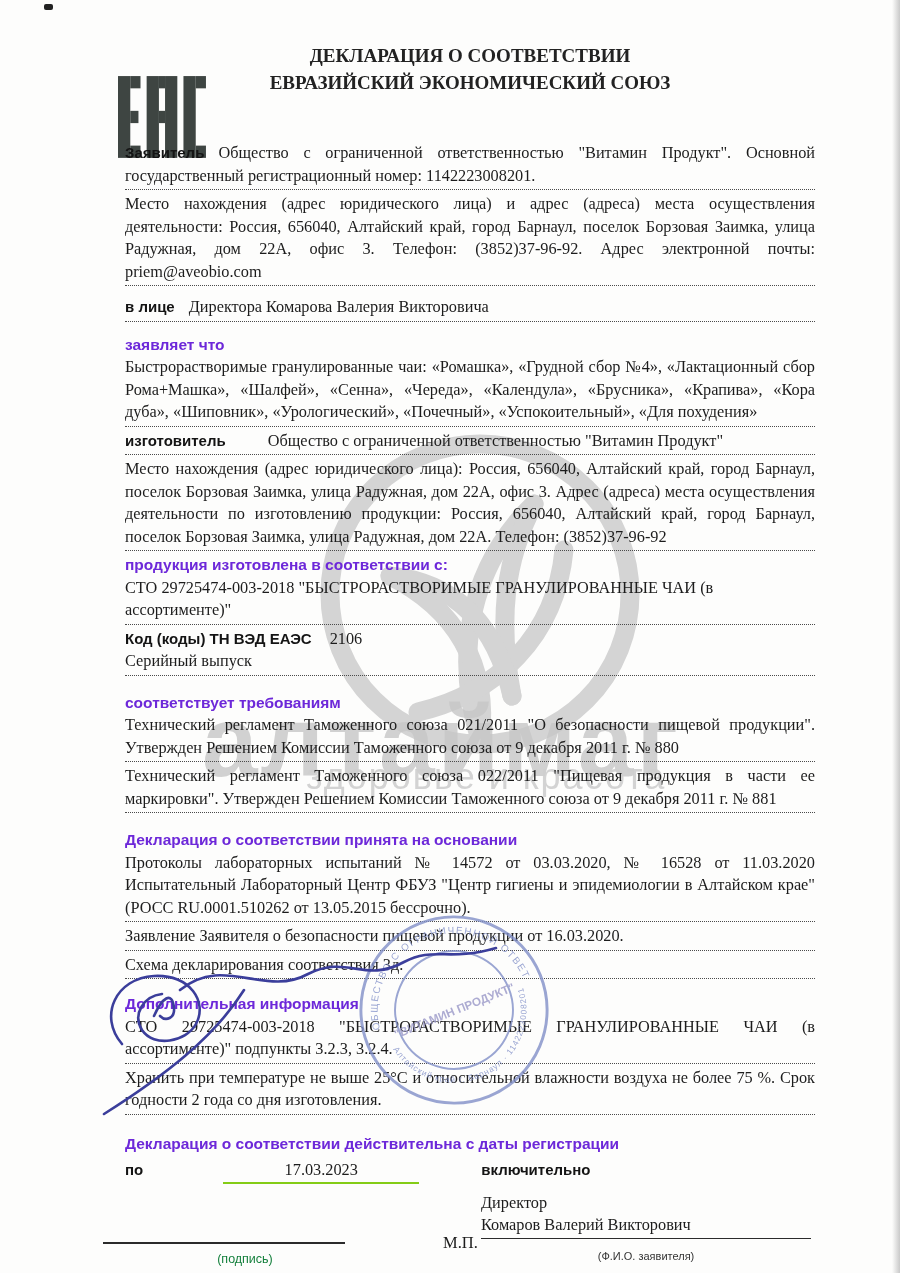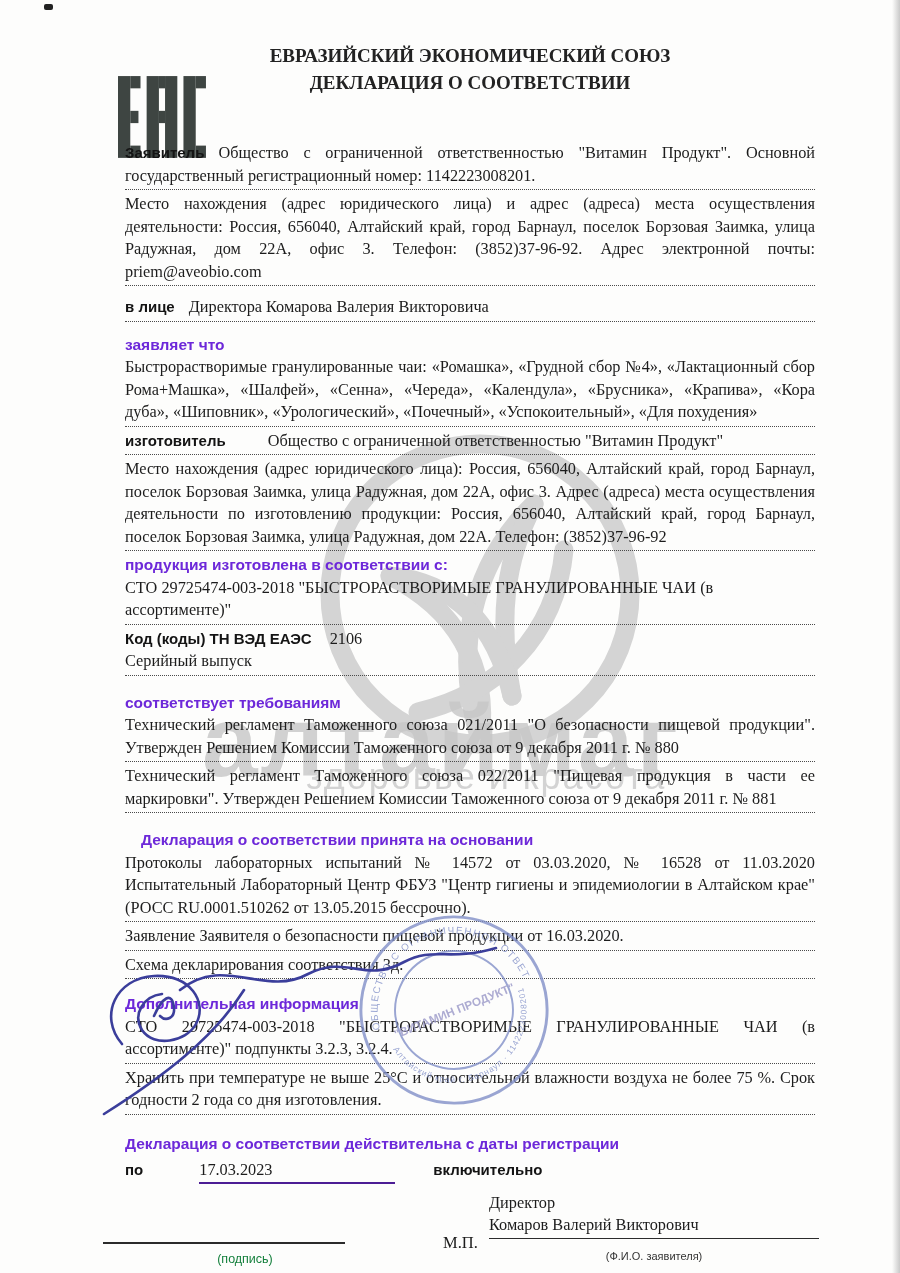--- a/index.html
+++ b/index.html
@@ -16,30 +16,30 @@
   .content{position:absolute;left:125px;top:0;width:690px;z-index:2;font-size:16.3px;line-height:22.5px;}
   .doc-head{margin-top:42px;text-align:center;font-weight:bold;font-size:19px;line-height:27px;color:#222;}
   .eac{position:absolute;left:118px;top:76px;z-index:2;}
   .lbl{font-family:"Liberation Sans",sans-serif;font-weight:bold;font-size:15px;color:#141414;margin-right:14px;}
   .sec{font-family:"Liberation Sans",sans-serif;font-weight:bold;font-size:15.5px;color:#6d28d9;margin-top:14px;}
   .f{border-bottom:1px dotted #4a4a4a;padding-bottom:2px;margin-bottom:3px;}
   .j{text-align:justify;}
   .row-flex{display:flex;align-items:baseline;}
   .tn-val{margin-left:4px;}
   
-  .date-row{display:flex;align-items:baseline;margin-top:4px;}
-  .date-underline{display:inline-block;width:196px;border-bottom:2px solid #4c1d95;margin-left:42px;}
+  .date-row{display:flex;align-items:baseline;margin-top:4px;gap:24px;}
+  .date-underline{display:inline-block;width:196px;text-align:center;border-bottom:2px solid #84cc16;margin-left:42px;}
   .incl{margin-left:38px;text-align:center;}
   
   .sig-block{position:relative;height:96px;margin-top:2px;}
   .sign-line{position:absolute;left:-22px;top:56px;width:242px;border-bottom:2px solid #2b2b2b;}
   .sign-caption{position:absolute;left:40px;top:62px;width:160px;text-align:center;
                 font-family:"Liberation Sans",sans-serif;font-size:12.5px;color:#15803d;}
   .mp{position:absolute;left:318px;top:46px;font-size:16.5px;}
-  .dir-col{position:absolute;left:364px;top:6px;width:330px;}
+  .dir-col{position:absolute;left:356px;top:6px;width:330px;}
   .dir-name{border-bottom:1.5px solid #2b2b2b;padding-bottom:1px;}
   .fio-caption{text-align:center;font-family:"Liberation Sans",sans-serif;font-size:11px;color:#333;margin-top:6px;}
   
   .stamp{position:absolute;left:356px;top:912px;z-index:3;opacity:.8;}
   .signature{position:absolute;left:92px;top:928px;z-index:4;}
   .artifact{position:absolute;left:44px;top:4px;width:9px;height:6px;background:#222;border-radius:2px;z-index:1;}
   .edge-shade{position:absolute;right:0;top:0;width:8px;height:100%;
               background:linear-gradient(to left,#c9c9c9,rgba(201,201,201,0));z-index:1;}
 </style>
 </head>
@@ -80,22 +80,22 @@
 
       <rect x="64" y="0" width="12" height="80"></rect>
       <rect x="76" y="0" width="10" height="12"></rect>
       <rect x="76" y="68" width="10" height="12"></rect>
     </g>
   </svg>
 
   <div class="content">
 
     <div class="doc-head">
+      <div>ДЕКЛАРАЦИЯ О СООТВЕТСТВИИ</div>
       <div>ЕВРАЗИЙСКИЙ ЭКОНОМИЧЕСКИЙ СОЮЗ</div>
-      <div>ДЕКЛАРАЦИЯ О СООТВЕТСТВИИ</div>
     </div>
 
     <div class="f j" style="margin-top:46px;">
       <span class="lbl">Заявитель</span><span>Общество с ограниченной ответственностью "Витамин Продукт". Основной государственный регистрационный номер: 1142223008201.</span>
     </div>
 
     <div class="f j">
       <span>Место нахождения (адрес юридического лица) и адрес (адреса) места осуществления деятельности: Россия, 656040, Алтайский край, город Барнаул, поселок Борзовая Заимка, улица Радужная, дом 22А, офис 3. Телефон: (3852)37-96-92. Адрес электронной почты:   priem@aveobio.com</span>
     </div>
 
@@ -135,21 +135,21 @@
     <div class="sec" style="margin-top:16px;">соответствует требованиям</div>
 
     <div class="f j">
       <span>Технический регламент Таможенного союза 021/2011 "О безопасности пищевой продукции". Утвержден Решением Комиссии Таможенного союза от 9 декабря 2011 г. № 880</span>
     </div>
 
     <div class="f j">
       <span>Технический регламент Таможенного союза 022/2011 "Пищевая продукция в части ее маркировки". Утвержден Решением Комиссии Таможенного союза от 9 декабря 2011 г. № 881</span>
     </div>
 
-    <div class="sec" style="margin-top:16px;margin-left:16px;">Декларация о соответствии принята на основании</div>
+    <div class="sec" style="margin-top:16px;">Декларация о соответствии принята на основании</div>
 
     <div class="f j">
       <span>Протоколы лабораторных испытаний № 14572 от 03.03.2020, № 16528 от 11.03.2020 Испытательный Лабораторный Центр ФБУЗ "Центр гигиены и эпидемиологии в Алтайском крае" (РОСС RU.0001.510262  от 13.05.2015 бессрочно).</span>
     </div>
     <div class="f">
       <span>Заявление Заявителя о безопасности пищевой продукции от 16.03.2020.</span>
     </div>
     <div class="f">
       <span>Схема декларирования соответствия 3д.</span>
     </div>

